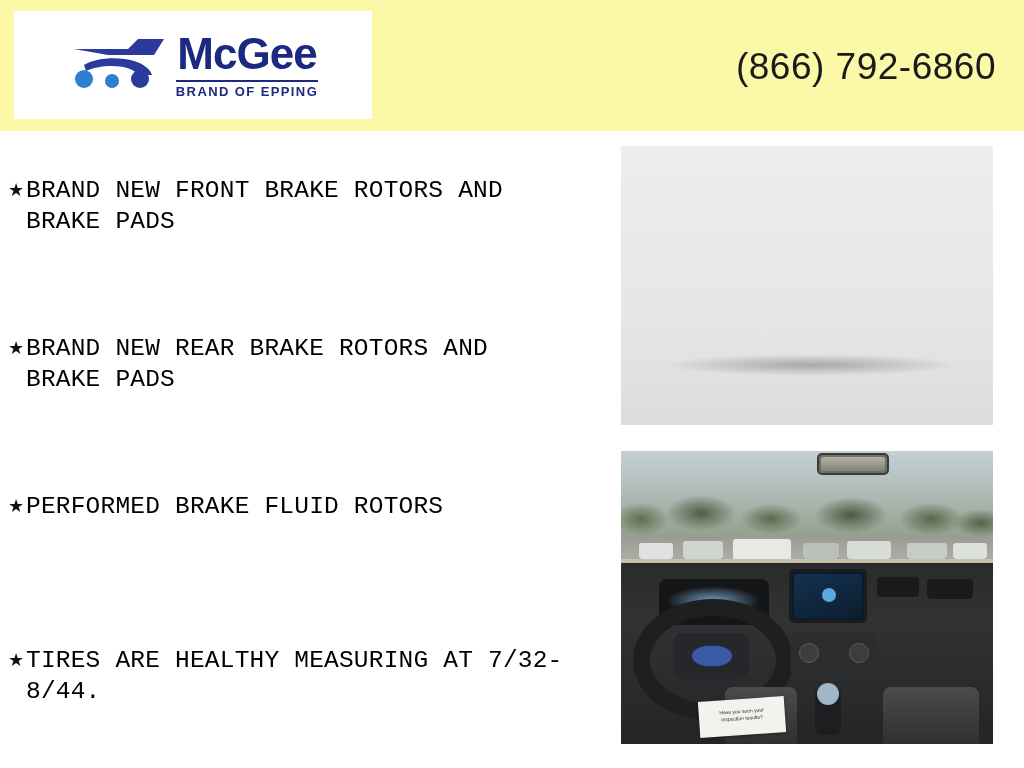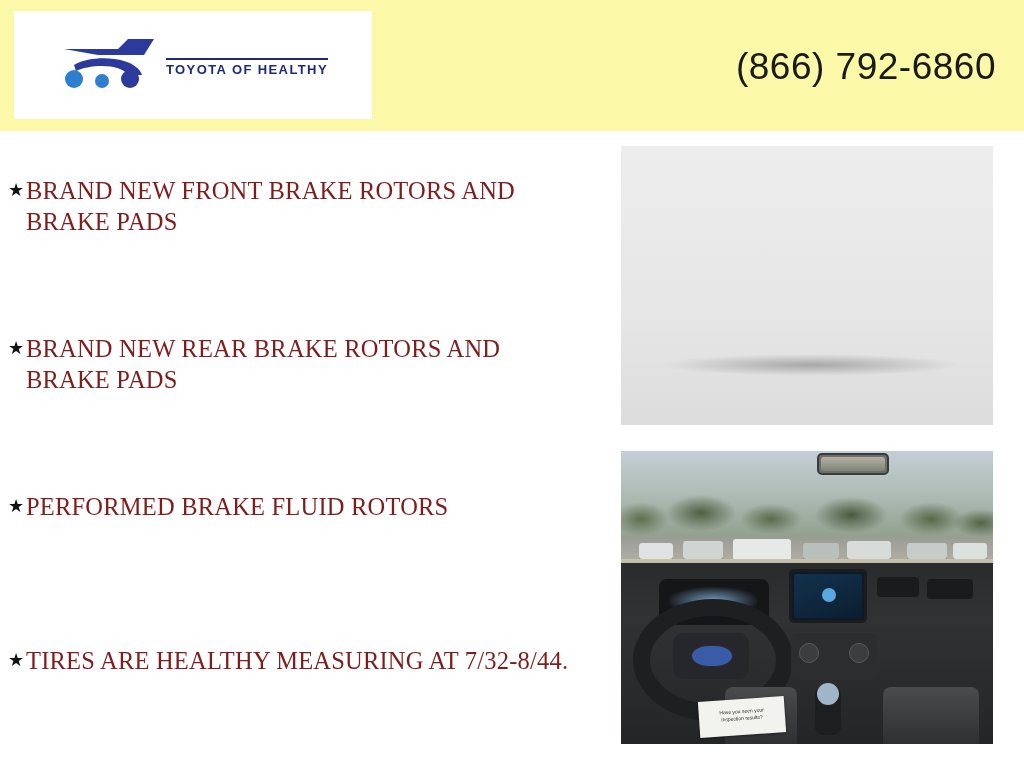--- a/index.html
+++ b/index.html
@@ -117,24 +117,24 @@
     width: 26px;
     font-size: 18px;
     line-height: 30px;
     color: #111111;
     text-align: left;
     padding-left: 8px;
     box-sizing: border-box;
   }
   .bullet .btext {
     flex: 1 1 auto;
-    font-family: Liberation Serif, serif;
+    font-family: Liberation Mono, monospace;
     font-size: 24.5px;
     line-height: 31px;
-    color: #7f1d1d;
+    color: #000000;
     letter-spacing: 0.2px;
   }
   .b1 { top: 44px; }
   .b2 { top: 202px; }
   .b3 { top: 360px; }
   .b4 { top: 514px; }
 
   
   .photo {
     position: absolute;
@@ -355,21 +355,22 @@
           <svg width="98" height="60" viewBox="0 0 98 60" xmlns="http://www.w3.org/2000/svg">
             <path d="M6 14 H60 L70 4 H96 L86 20 H40 Z" fill="#2b3a9c"></path>
             <path d="M16 30 C30 22 52 22 66 26 C76 29 82 34 84 40 L70 40 C66 34 56 31 44 31 C34 31 24 33 18 36 Z" fill="#2b3a9c"></path>
             <circle cx="16" cy="44" r="9" fill="#2f7fd0"></circle>
             <circle cx="44" cy="46" r="7" fill="#2f7fd0"></circle>
             <circle cx="72" cy="44" r="9" fill="#2b3a9c"></circle>
             <rect x="58" y="6" width="16" height="12" fill="#ffffff" opacity="0.0"></rect>
           </svg>
         </div>
         <div class="logo-text">
-          <div class="logo-sub">TOYOTA OF HEALTHY</div>
+          <div class="logo-word">McGee</div>
+          <div class="logo-sub">BRAND OF EPPING</div>
         </div>
       </div>
     </div>
 
     <div class="phone">(866) 792-6860</div>
   </div>
 
   <div class="content">
 
     <div class="bullets">

